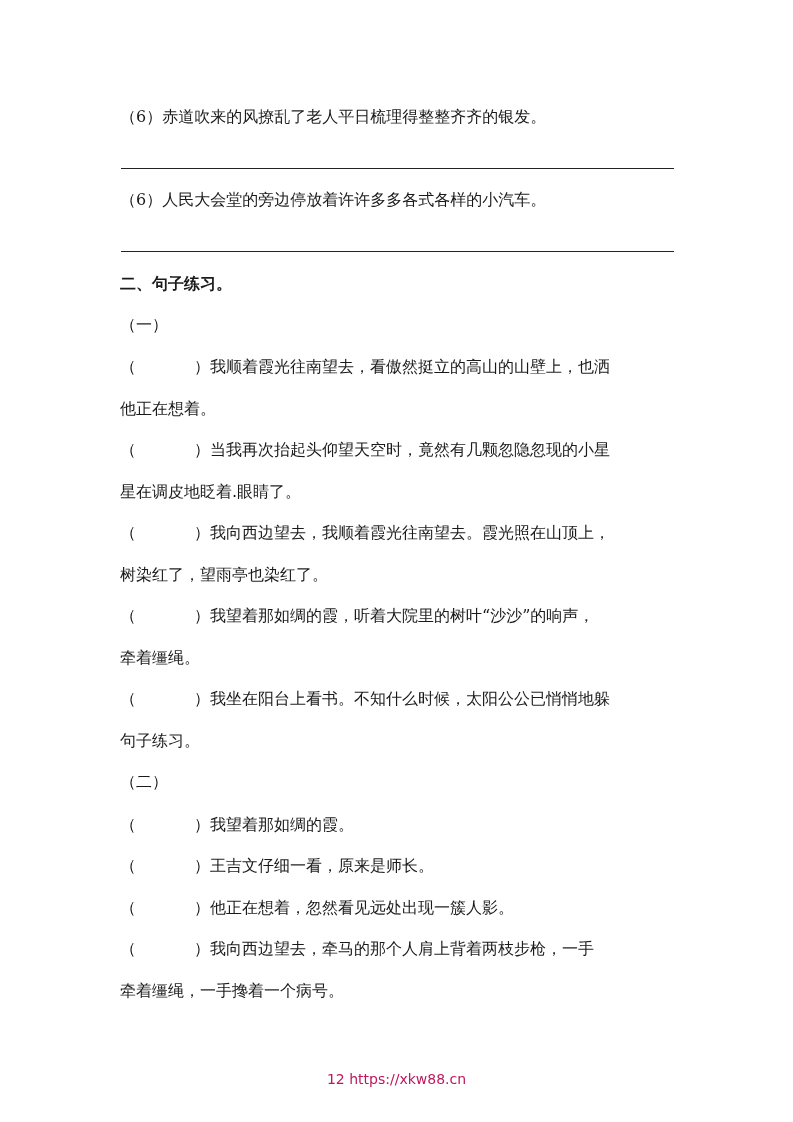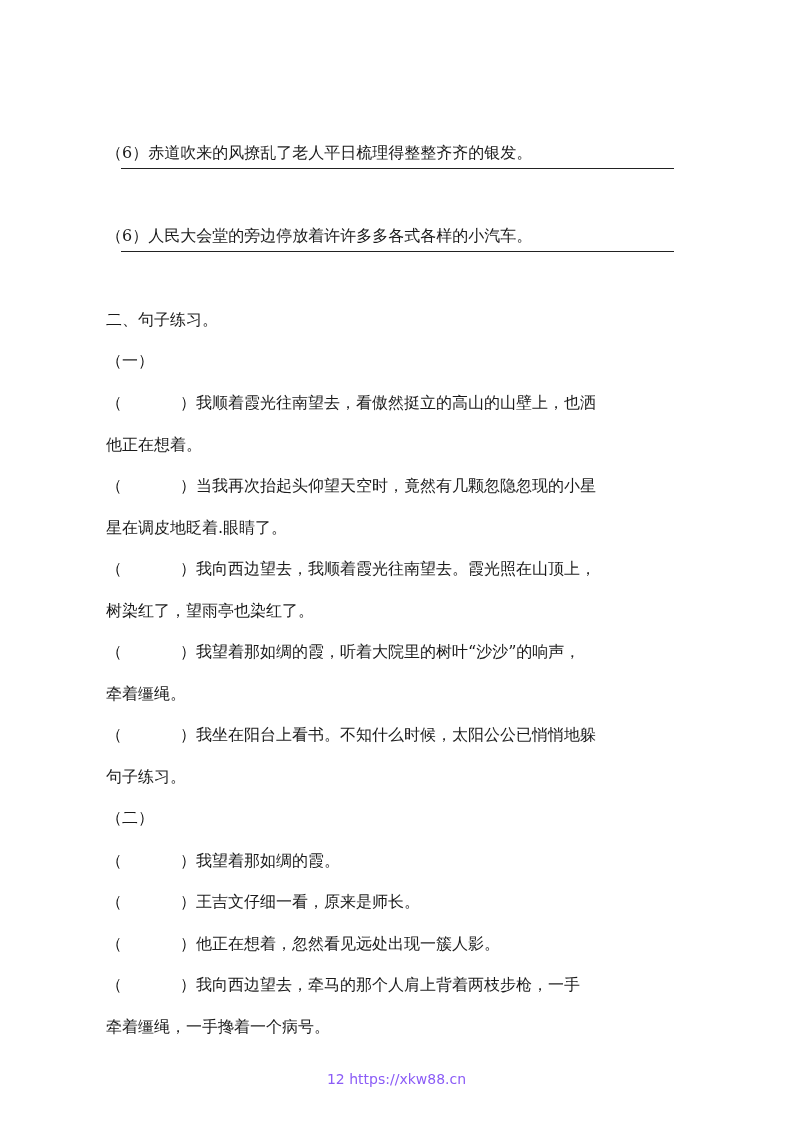--- a/index.html
+++ b/index.html
@@ -1,23 +1,23 @@
 <!DOCTYPE html>
 <html><head>
   <meta charset="utf-8">
   <style>
     html, body { margin: 0; padding: 0; background: #ffffff; }
     body { width: 793px; height: 1122px; position: relative; overflow: hidden;
       font-family: "DejaVu Serif", "Liberation Serif", serif; color: #1a1a1a; }
-    .line { position: absolute; left: 106px; font-size: 16px; line-height: 20px; white-space: nowrap; margin-top: 36px; }
+    .line { position: absolute; left: 120px; font-size: 16px; line-height: 20px; white-space: nowrap; }
     .rule { position: absolute; left: 121px; width: 553px; height: 0; border-top: 1.3px solid #222; }
     .blank { display: inline-block; width: 58px; }
-    .bold { font-weight: normal; font-family: "DejaVu Sans", "Liberation Sans", sans-serif; }
+    .bold { font-weight: bold; font-family: "DejaVu Sans", "Liberation Sans", sans-serif; }
     .footer { position: absolute; top: 1071px; left: 0; width: 793px; text-align: center;
-      font-family: "DejaVu Sans", "Liberation Sans", sans-serif; font-size: 14px; color: #8b5cf6; }
+      font-family: "DejaVu Sans", "Liberation Sans", sans-serif; font-size: 14px; color: #be185d; }
   </style>
 </head>
 <body>
 
 <div>
   <div class="line" style="top:107px">（6）赤道吹来的风撩乱了老人平日梳理得整整齐齐的银发。</div>
   <div class="rule" style="top:168px"></div>
   <div class="line" style="top:190px">（6）人民大会堂的旁边停放着许许多多各式各样的小汽车。</div>
   <div class="rule" style="top:251px"></div>
 

